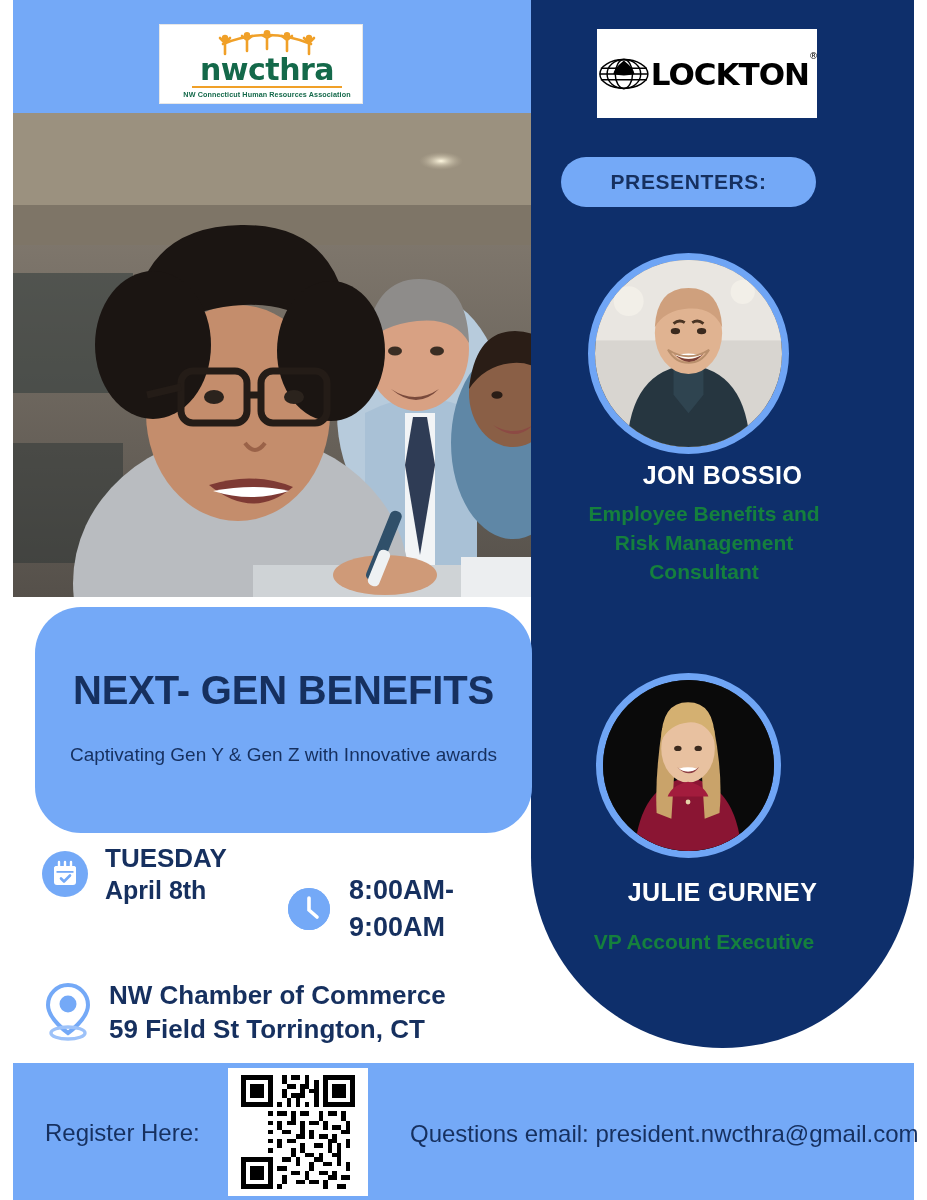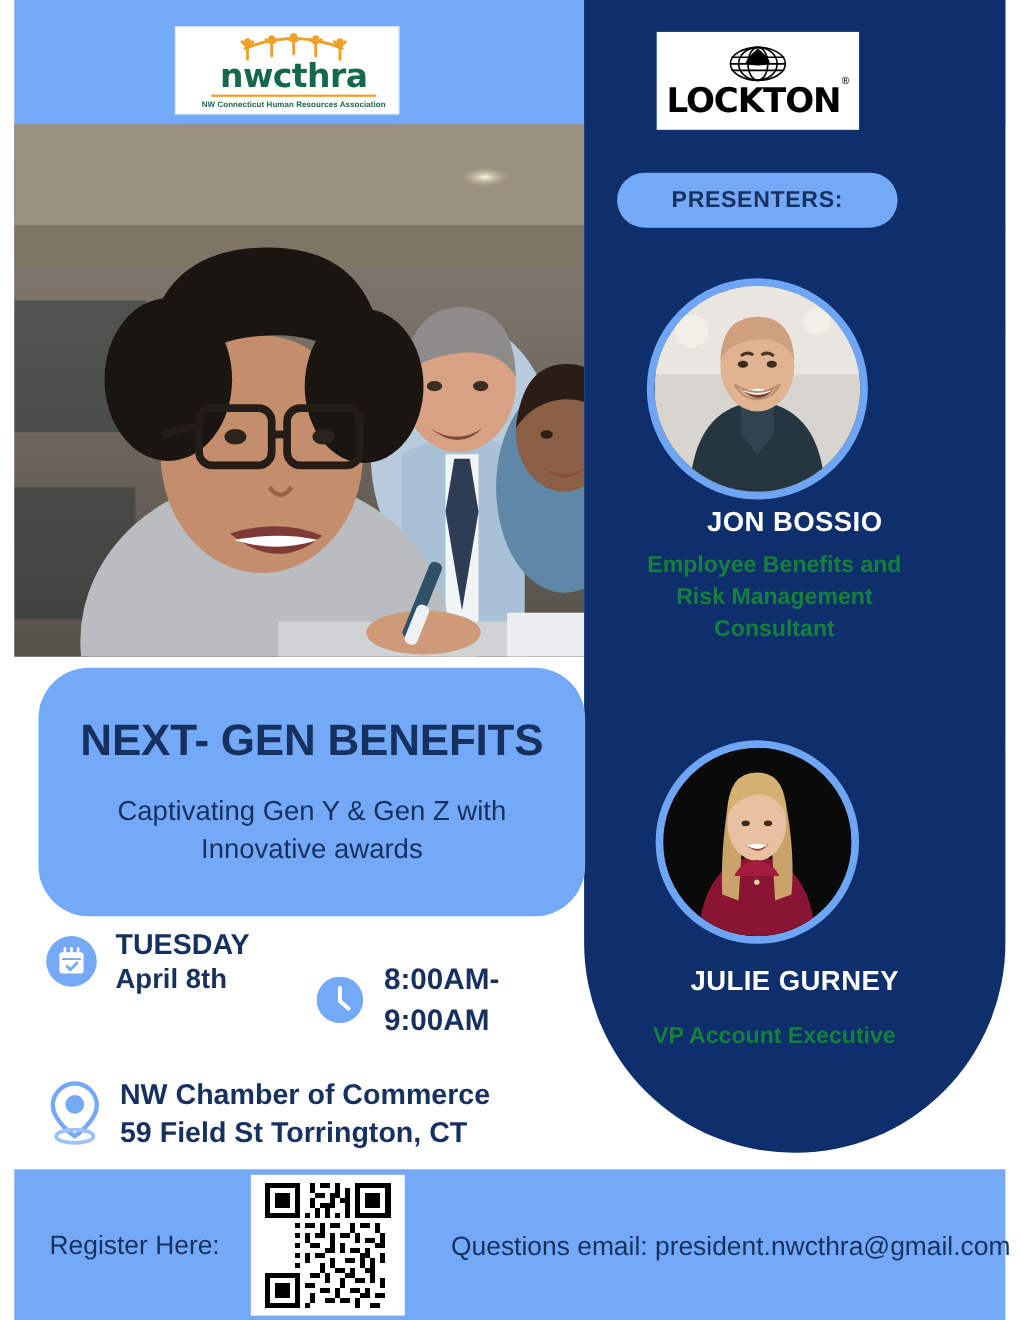--- a/index.html
+++ b/index.html
@@ -36,23 +36,23 @@
   }
 
   
   .navy-panel{
     position:absolute;left:531px;top:0;width:383px;height:1048px;
     background:#0e2f6b;
     border-bottom-left-radius:191px;border-bottom-right-radius:191px;
     overflow:hidden;
   }
   .logo-lockton{
-    position:absolute;left:597px;top:29px;width:184px;height:89px;
+    position:absolute;left:597px;top:29px;width:220px;height:89px;
     background:#ffffff;
-    display:flex;flex-direction:column;align-items:center;justify-content:center;
+    display:flex;flex-direction:row;align-items:center;justify-content:center;
     z-index:6;
   }
   .lk-globe{width:56px;height:36px;display:block;}
   .lk-word{
     font-family:"DejaVu Sans", sans-serif;
     font-size:31px;font-weight:700;color:#000;letter-spacing:-1px;line-height:1;
     margin-top:1px;position:relative;
   }
   .lk-word sup{font-size:9px;top:-14px;position:relative;font-weight:400;}
 
@@ -103,21 +103,21 @@
   .title-card{
     position:absolute;left:35px;top:607px;width:497px;height:226px;
     background:#74a9f7;border-radius:46px;
     display:flex;flex-direction:column;align-items:center;justify-content:center;
   }
   .title-main{
     color:#16305f;font-size:40px;font-weight:700;letter-spacing:-.2px;
     text-align:left;margin-bottom:24px;
   }
   .title-sub{
-    color:#16305f;font-size:25px;font-weight:400;line-height:35px;text-align:center;
+    color:#16305f;font-size:19px;font-weight:400;line-height:35px;text-align:center;
     max-width:430px;
   }
 
   
   .info-date{position:absolute;left:42px;top:842px;display:flex;align-items:center;}
   .info-time{position:absolute;left:288px;top:872px;display:flex;align-items:center;}
   .info-loc{position:absolute;left:42px;top:978px;display:flex;align-items:center;}
 
   .icon-circle{
     width:46px;height:46px;border-radius:50%;background:#74a9f7;

